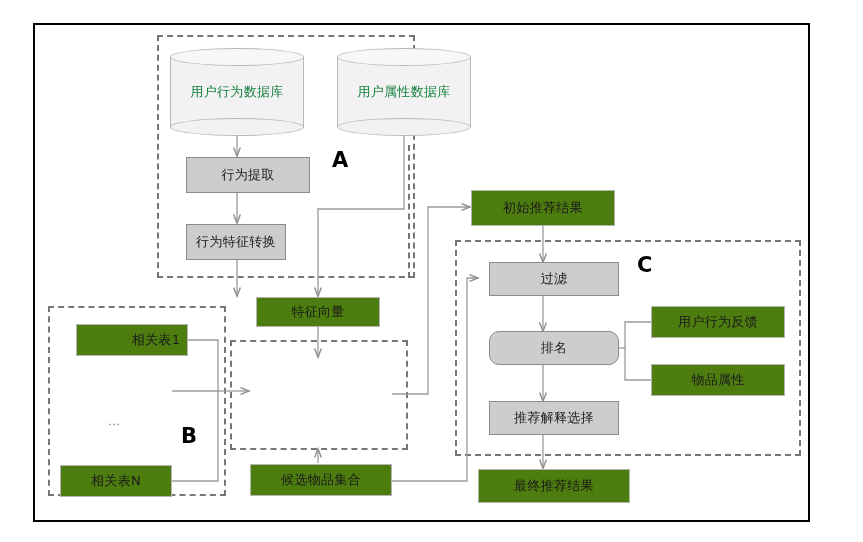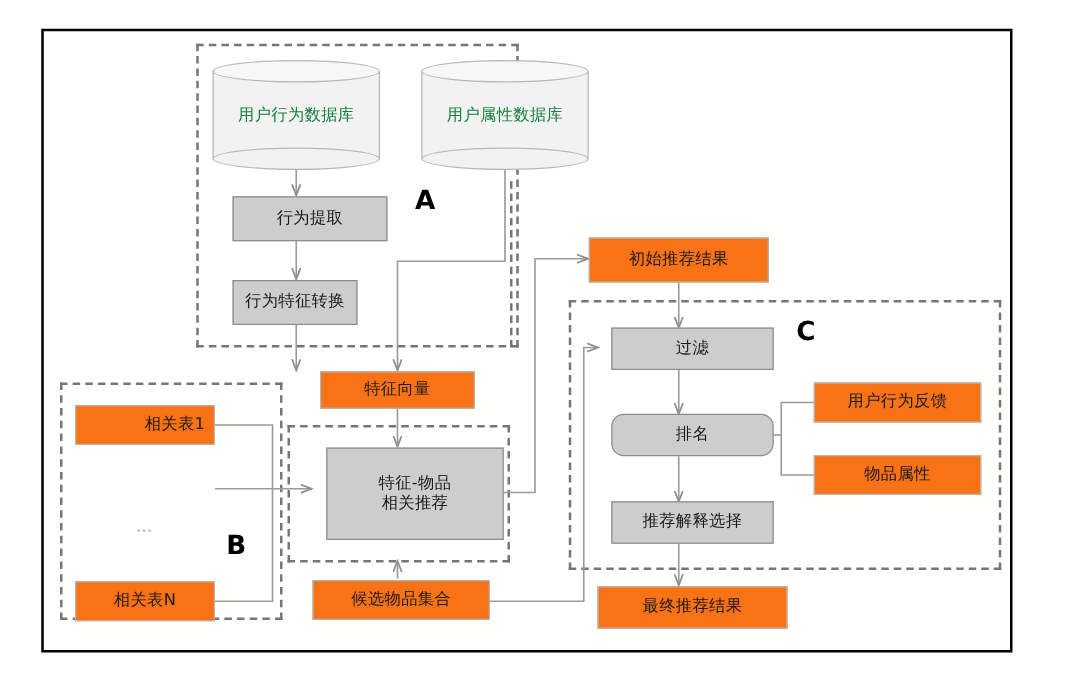--- a/index.html
+++ b/index.html
@@ -43,21 +43,21 @@
     color: #1a1a1a;
     line-height: 1.25;
     letter-spacing: 0.3px;
   }
   .box-dark {
     background: #cdcdcd;
     border: 1.6px solid #8c8c8c;
     margin-left: 11px;
   }
   .box-light {
-    background: #f97316;
+    background: #4d7c0f;
     border: 1.3px solid #b4b4b4;
   }
   .cyl {
     position: absolute;
     box-sizing: border-box;
   }
   .cyl .cyl-body {
     position: absolute;
     left: 0; top: 9px;
     width: 100%;
@@ -195,35 +195,31 @@
     <div class="cyl-top"></div>
     <div class="cyl-label">用户属性数据库</div>
   </div>
 
   <div class="node box-dark" style="left:175px; top:157px; width:124px; height:36px;">行为提取</div>
 
   <div class="node box-dark" style="left:175px; top:224px; width:100px; height:36px;">行为特征转换</div>
 
   <div class="node box-light" style="left:256px; top:297px; width:124px; height:30px;">特征向量</div>
 
-  <div class="node box-light" style="left:60px; top:324px; width:112px; height:32px;padding-left:48px;">
+  <div class="node box-light" style="left:76px; top:324px; width:112px; height:32px;padding-left:48px;">
     <span>相关表1</span>
   </div>
 
 
   <div class="vdots" style="left:112px; top:418px;">⋮</div>
 
   <div class="node box-light" style="left:60px; top:465px; width:112px; height:32px;">
     <span>相关表N</span>
   </div>
 
-  <div class="node box-dark" style="left:250px; top:358px; width:142px; height:74px; flex-direction:column;">
-    <span>特征-物品</span>
-    <span>相关推荐</span>
-  </div>
 
   <div class="node box-light" style="left:250px; top:464px; width:142px; height:32px;">候选物品集合</div>
 
   <div class="node box-light" style="left:471px; top:190px; width:144px; height:36px;">初始推荐结果</div>
 
   <div class="node box-dark" style="left:478px; top:262px; width:130px; height:34px;">过滤</div>
 
   <div class="node box-dark" style="left:478px; top:331px; width:130px; height:34px;border-radius:10px;">排名</div>
 
   <div class="node box-dark" style="left:478px; top:401px; width:130px; height:34px;">推荐解释选择</div>

